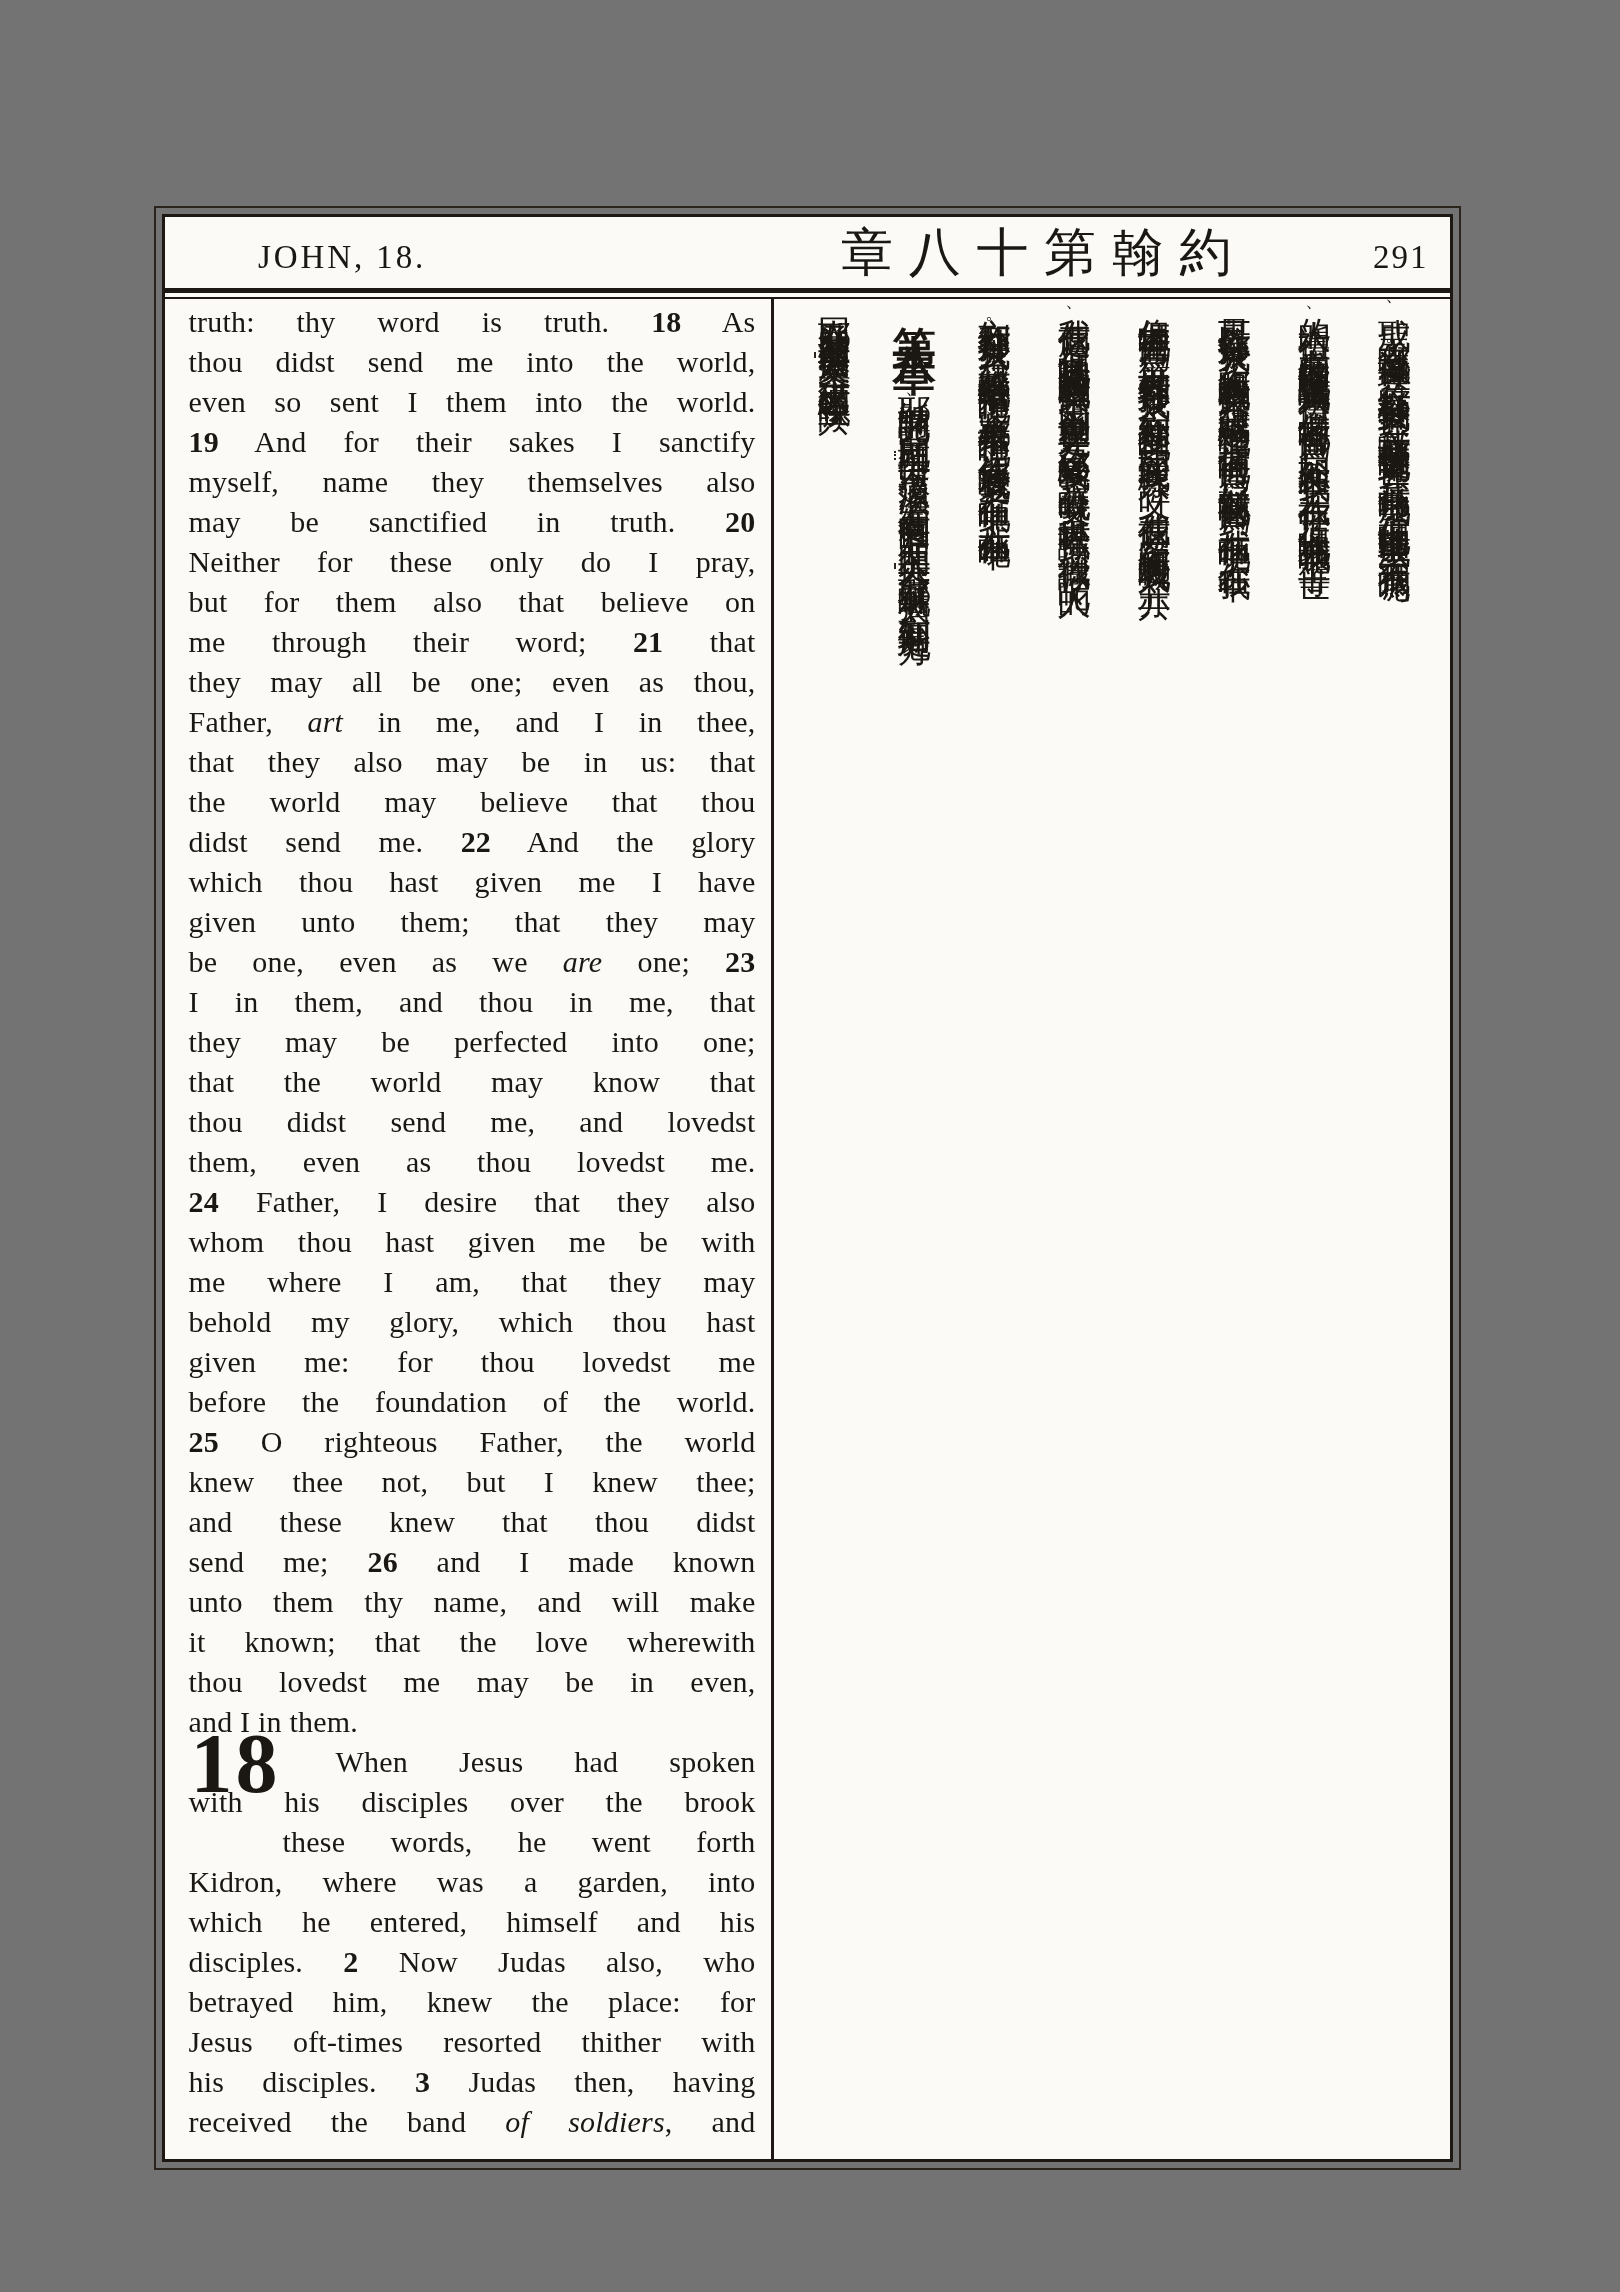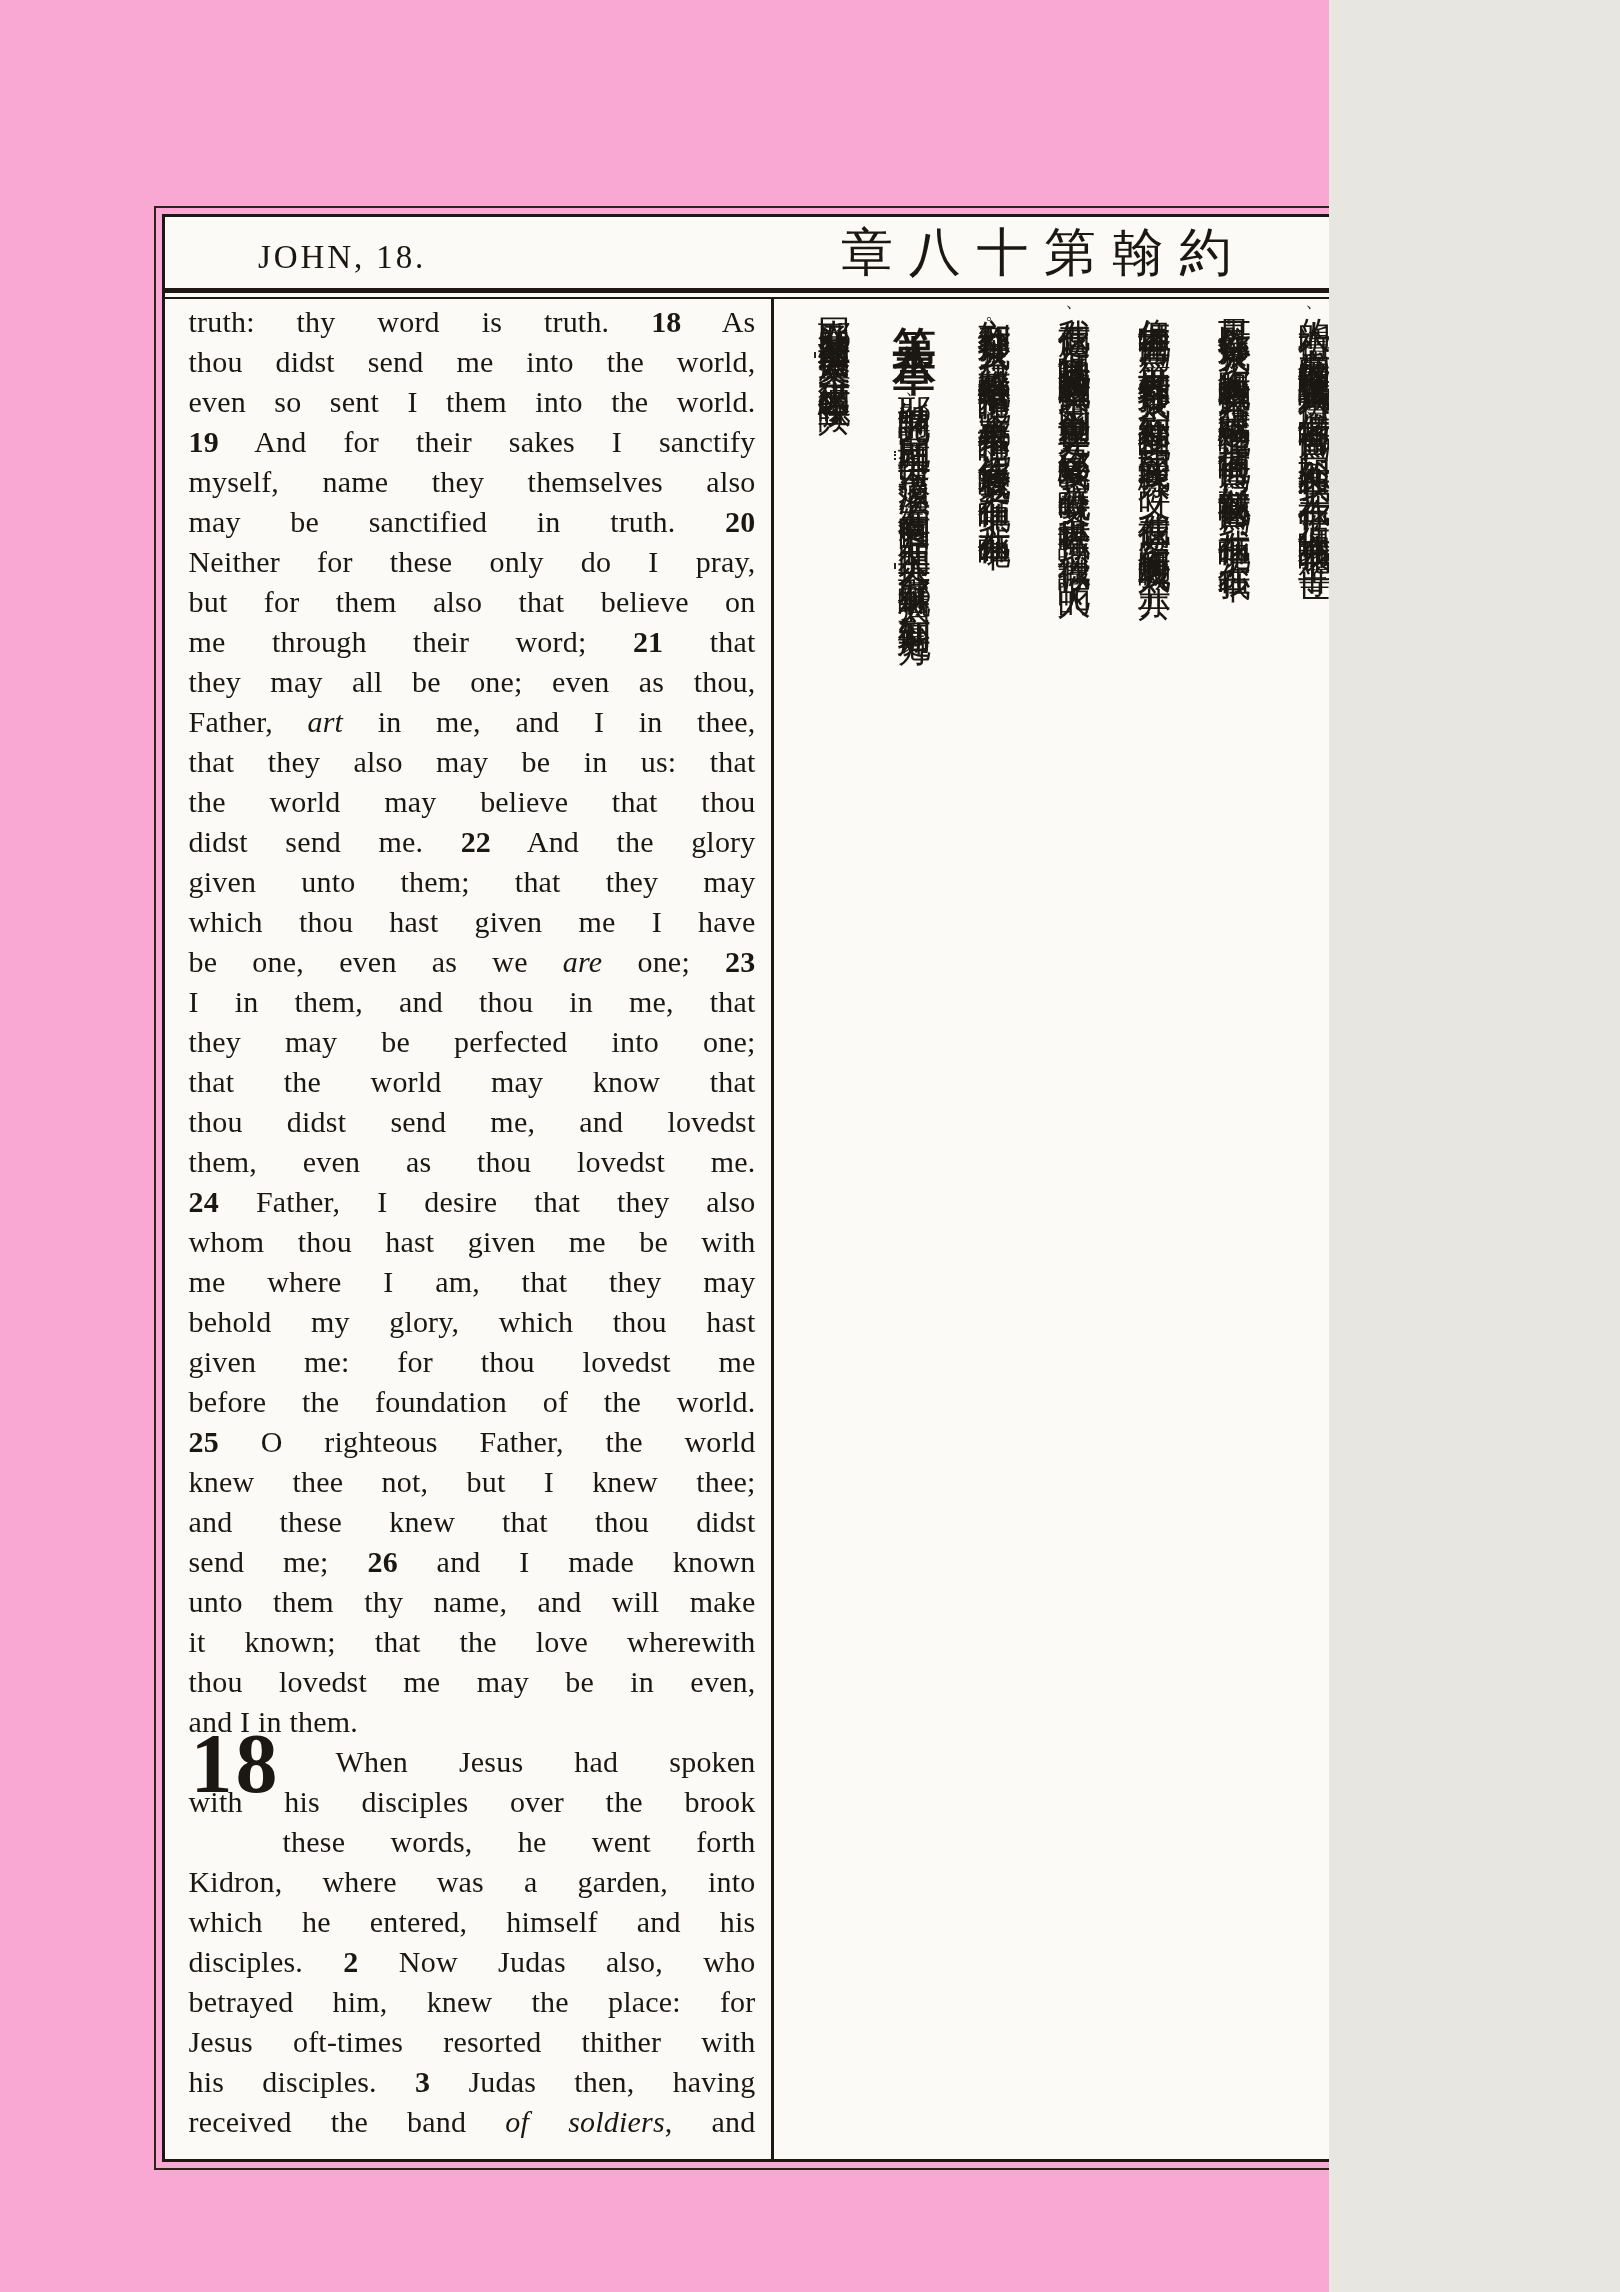--- a/index.html
+++ b/index.html
@@ -1,16 +1,16 @@
 <!DOCTYPE html>
 <html><head>
 <meta charset="utf-8">
 <style>
   html,body{margin:0;padding:0;background:#e8e6e0;}
-  .page{position:relative;width:1329px;height:2293px;background:#f9a8d4;overflow:hidden;
+  .page{position:relative;width:1620px;height:2293px;background:#737373;overflow:hidden;
         font-family:"Liberation Serif","DejaVu Serif",serif;color:#1b1713;}
   .frame{position:absolute;left:162px;top:214px;width:1291px;height:1948px;
          border:3.9px solid #1d1813;box-sizing:border-box;background:#fbfaf6;}
   .frame::before{content:"";position:absolute;inset:-10.8px;border:2px solid #2a241d;pointer-events:none;}
   .pageheader{position:relative;height:71px;}
   .head-en{position:absolute;left:93px;top:21.6px;font-size:33px;letter-spacing:2.9px;}
   .head-cn{position:absolute;left:676px;top:1px;font-size:52px;letter-spacing:15.7px;
            font-family:"Liberation Serif","DejaVu Serif",serif;text-align:right;}
   .head-num{position:absolute;right:21.6px;top:21.6px;font-size:33px;letter-spacing:2px;}
   .rule-thick{height:4.9px;background:#1d1813;}
@@ -65,22 +65,22 @@
           <div class="eline">myself, name they themselves also</div>
           <div class="eline">may be sanctified in truth. <b>20</b></div>
           <div class="eline">Neither for these only do I pray,</div>
           <div class="eline">but for them also that believe on</div>
           <div class="eline">me through their word; <b>21</b> that</div>
           <div class="eline">they may all be one; even as thou,</div>
           <div class="eline">Father, <i>art</i> in me, and I in thee,</div>
           <div class="eline">that they also may be in us: that</div>
           <div class="eline">the world may believe that thou</div>
           <div class="eline">didst send me. <b>22</b> And the glory</div>
+          <div class="eline">which thou hast given me I have</div>
           <div class="eline">given unto them; that they may</div>
-          <div class="eline">which thou hast given me I have</div>
           <div class="eline">be one, even as we <i>are</i> one; <b>23</b></div>
           <div class="eline">I in them, and thou in me, that</div>
           <div class="eline">they may be perfected into one;</div>
           <div class="eline">that the world may know that</div>
           <div class="eline">thou didst send me, and lovedst</div>
           <div class="eline">them, even as thou lovedst me.</div>
           <div class="eline"><b>24</b> Father, I desire that they also</div>
           <div class="eline">whom thou hast given me be with</div>
           <div class="eline">me where I am, that they may</div>
           <div class="eline">behold my glory, which thou hast</div>

